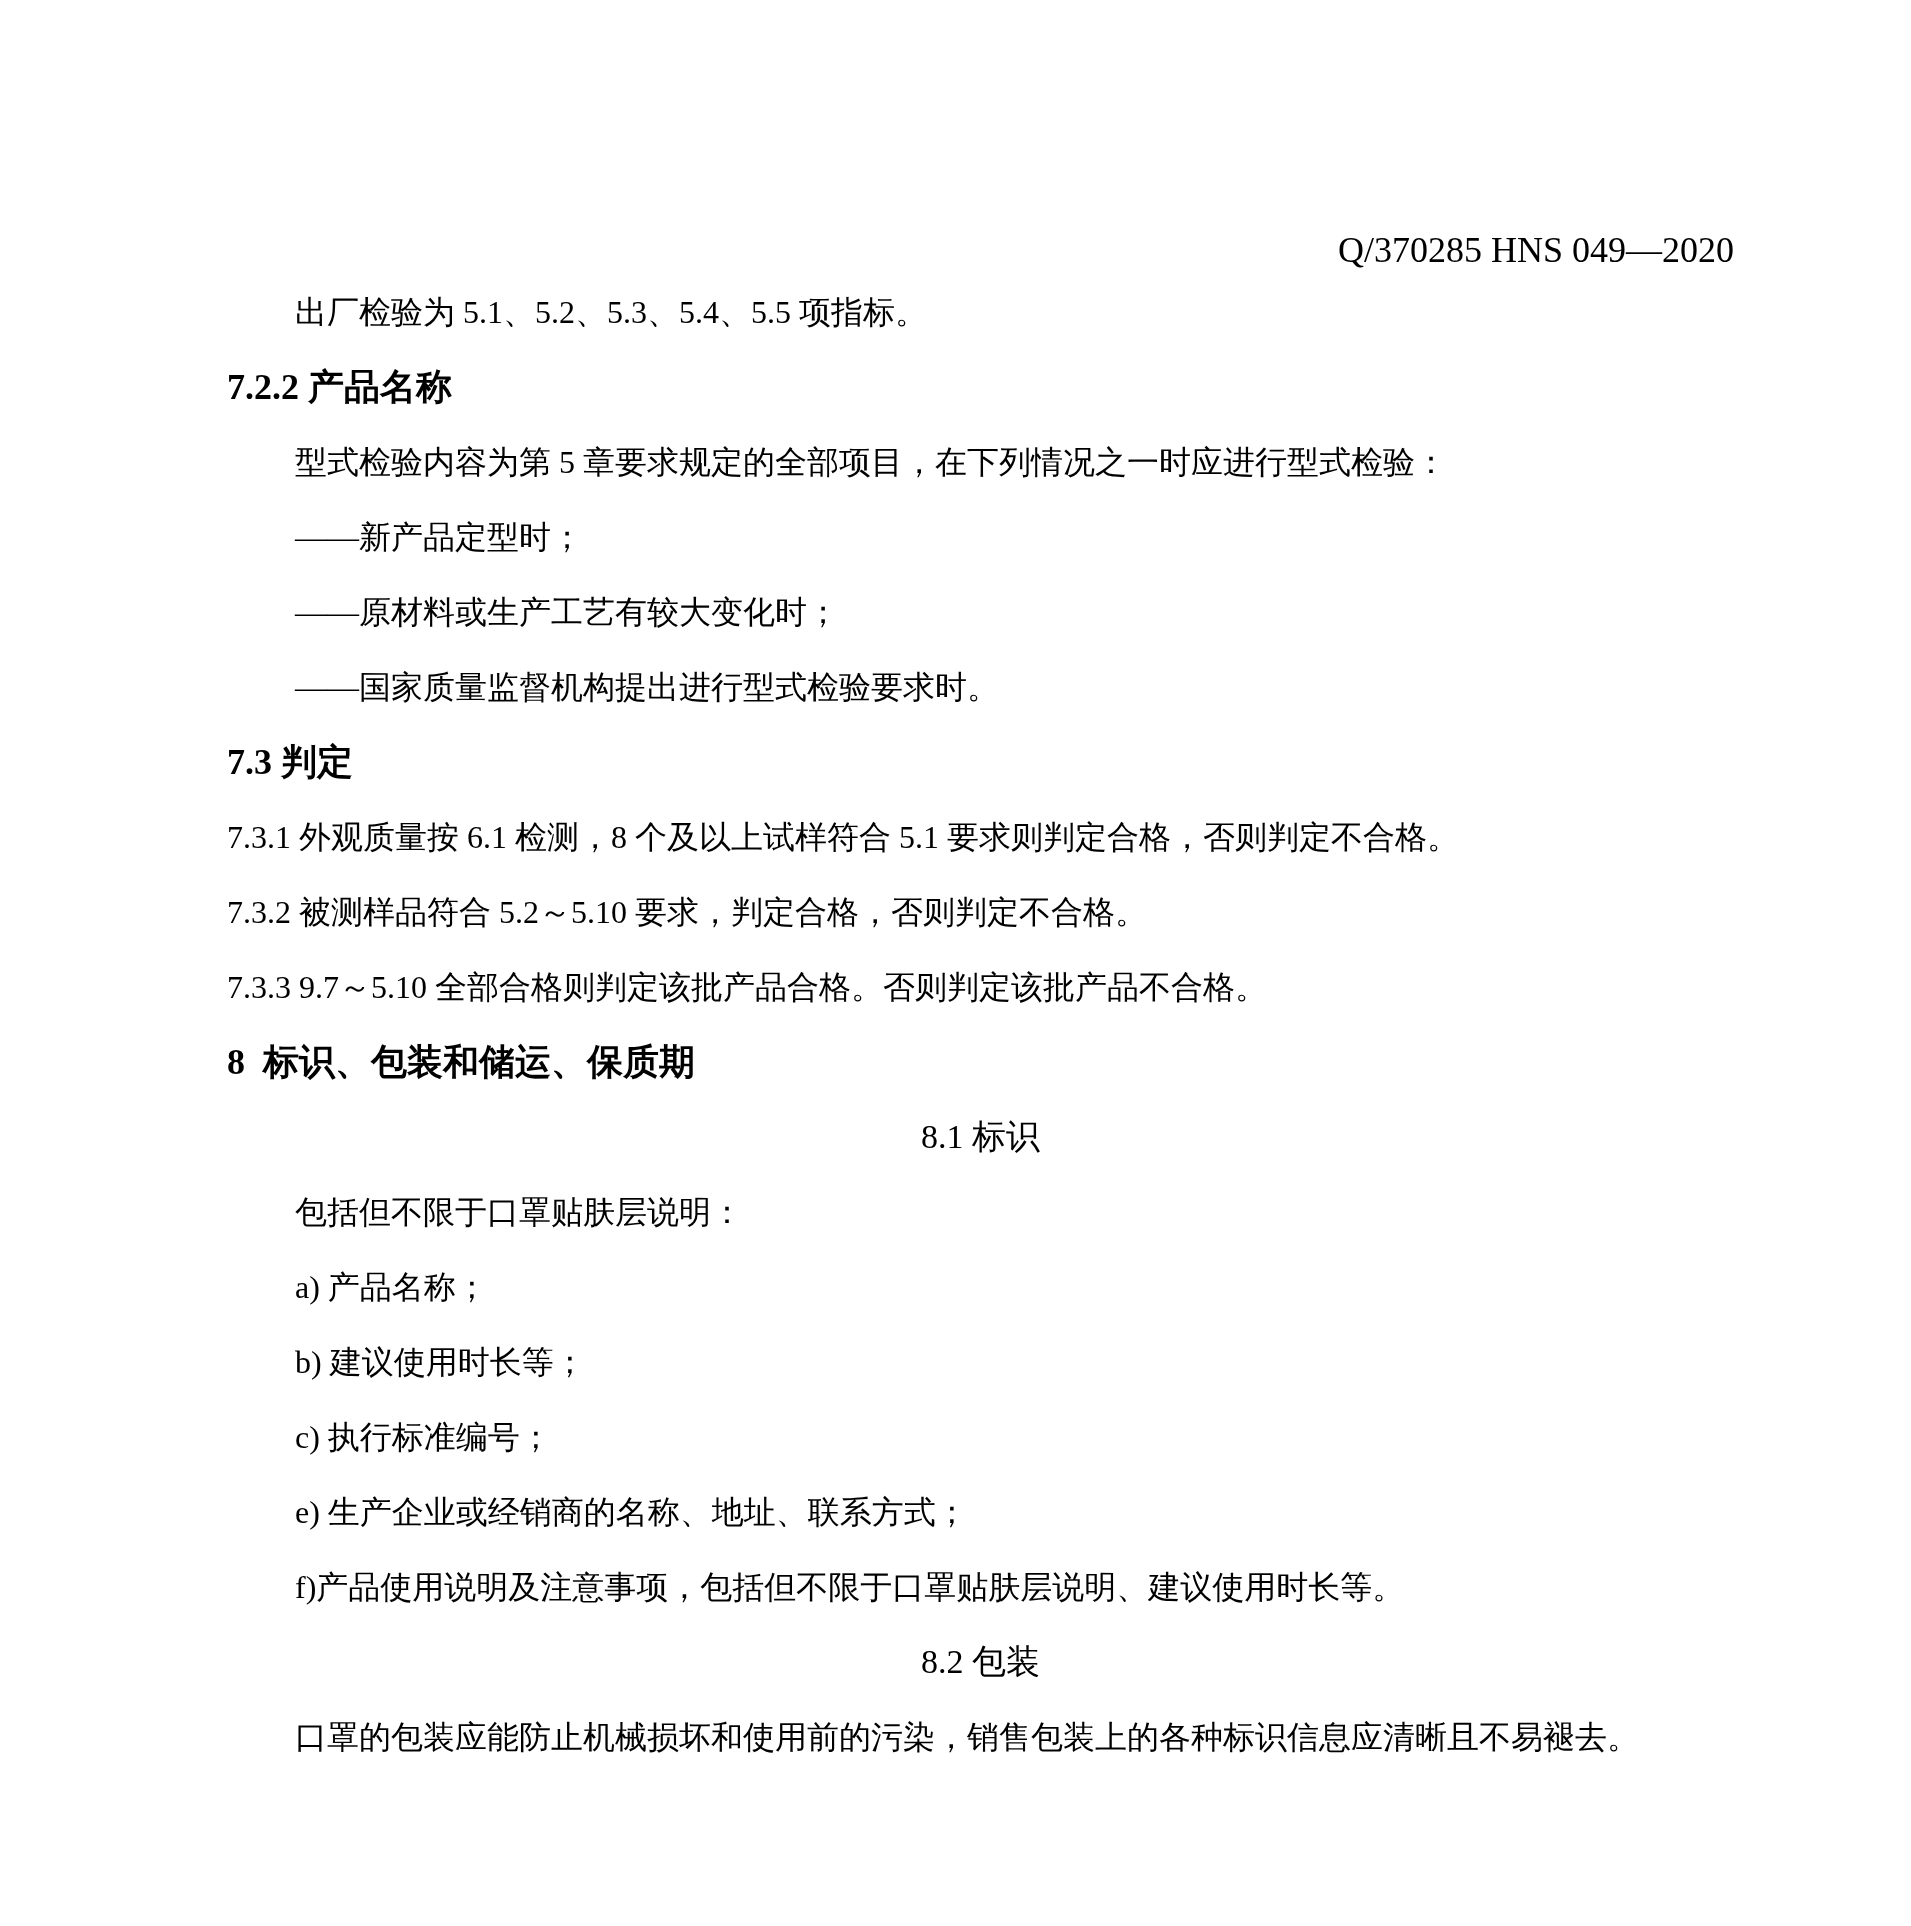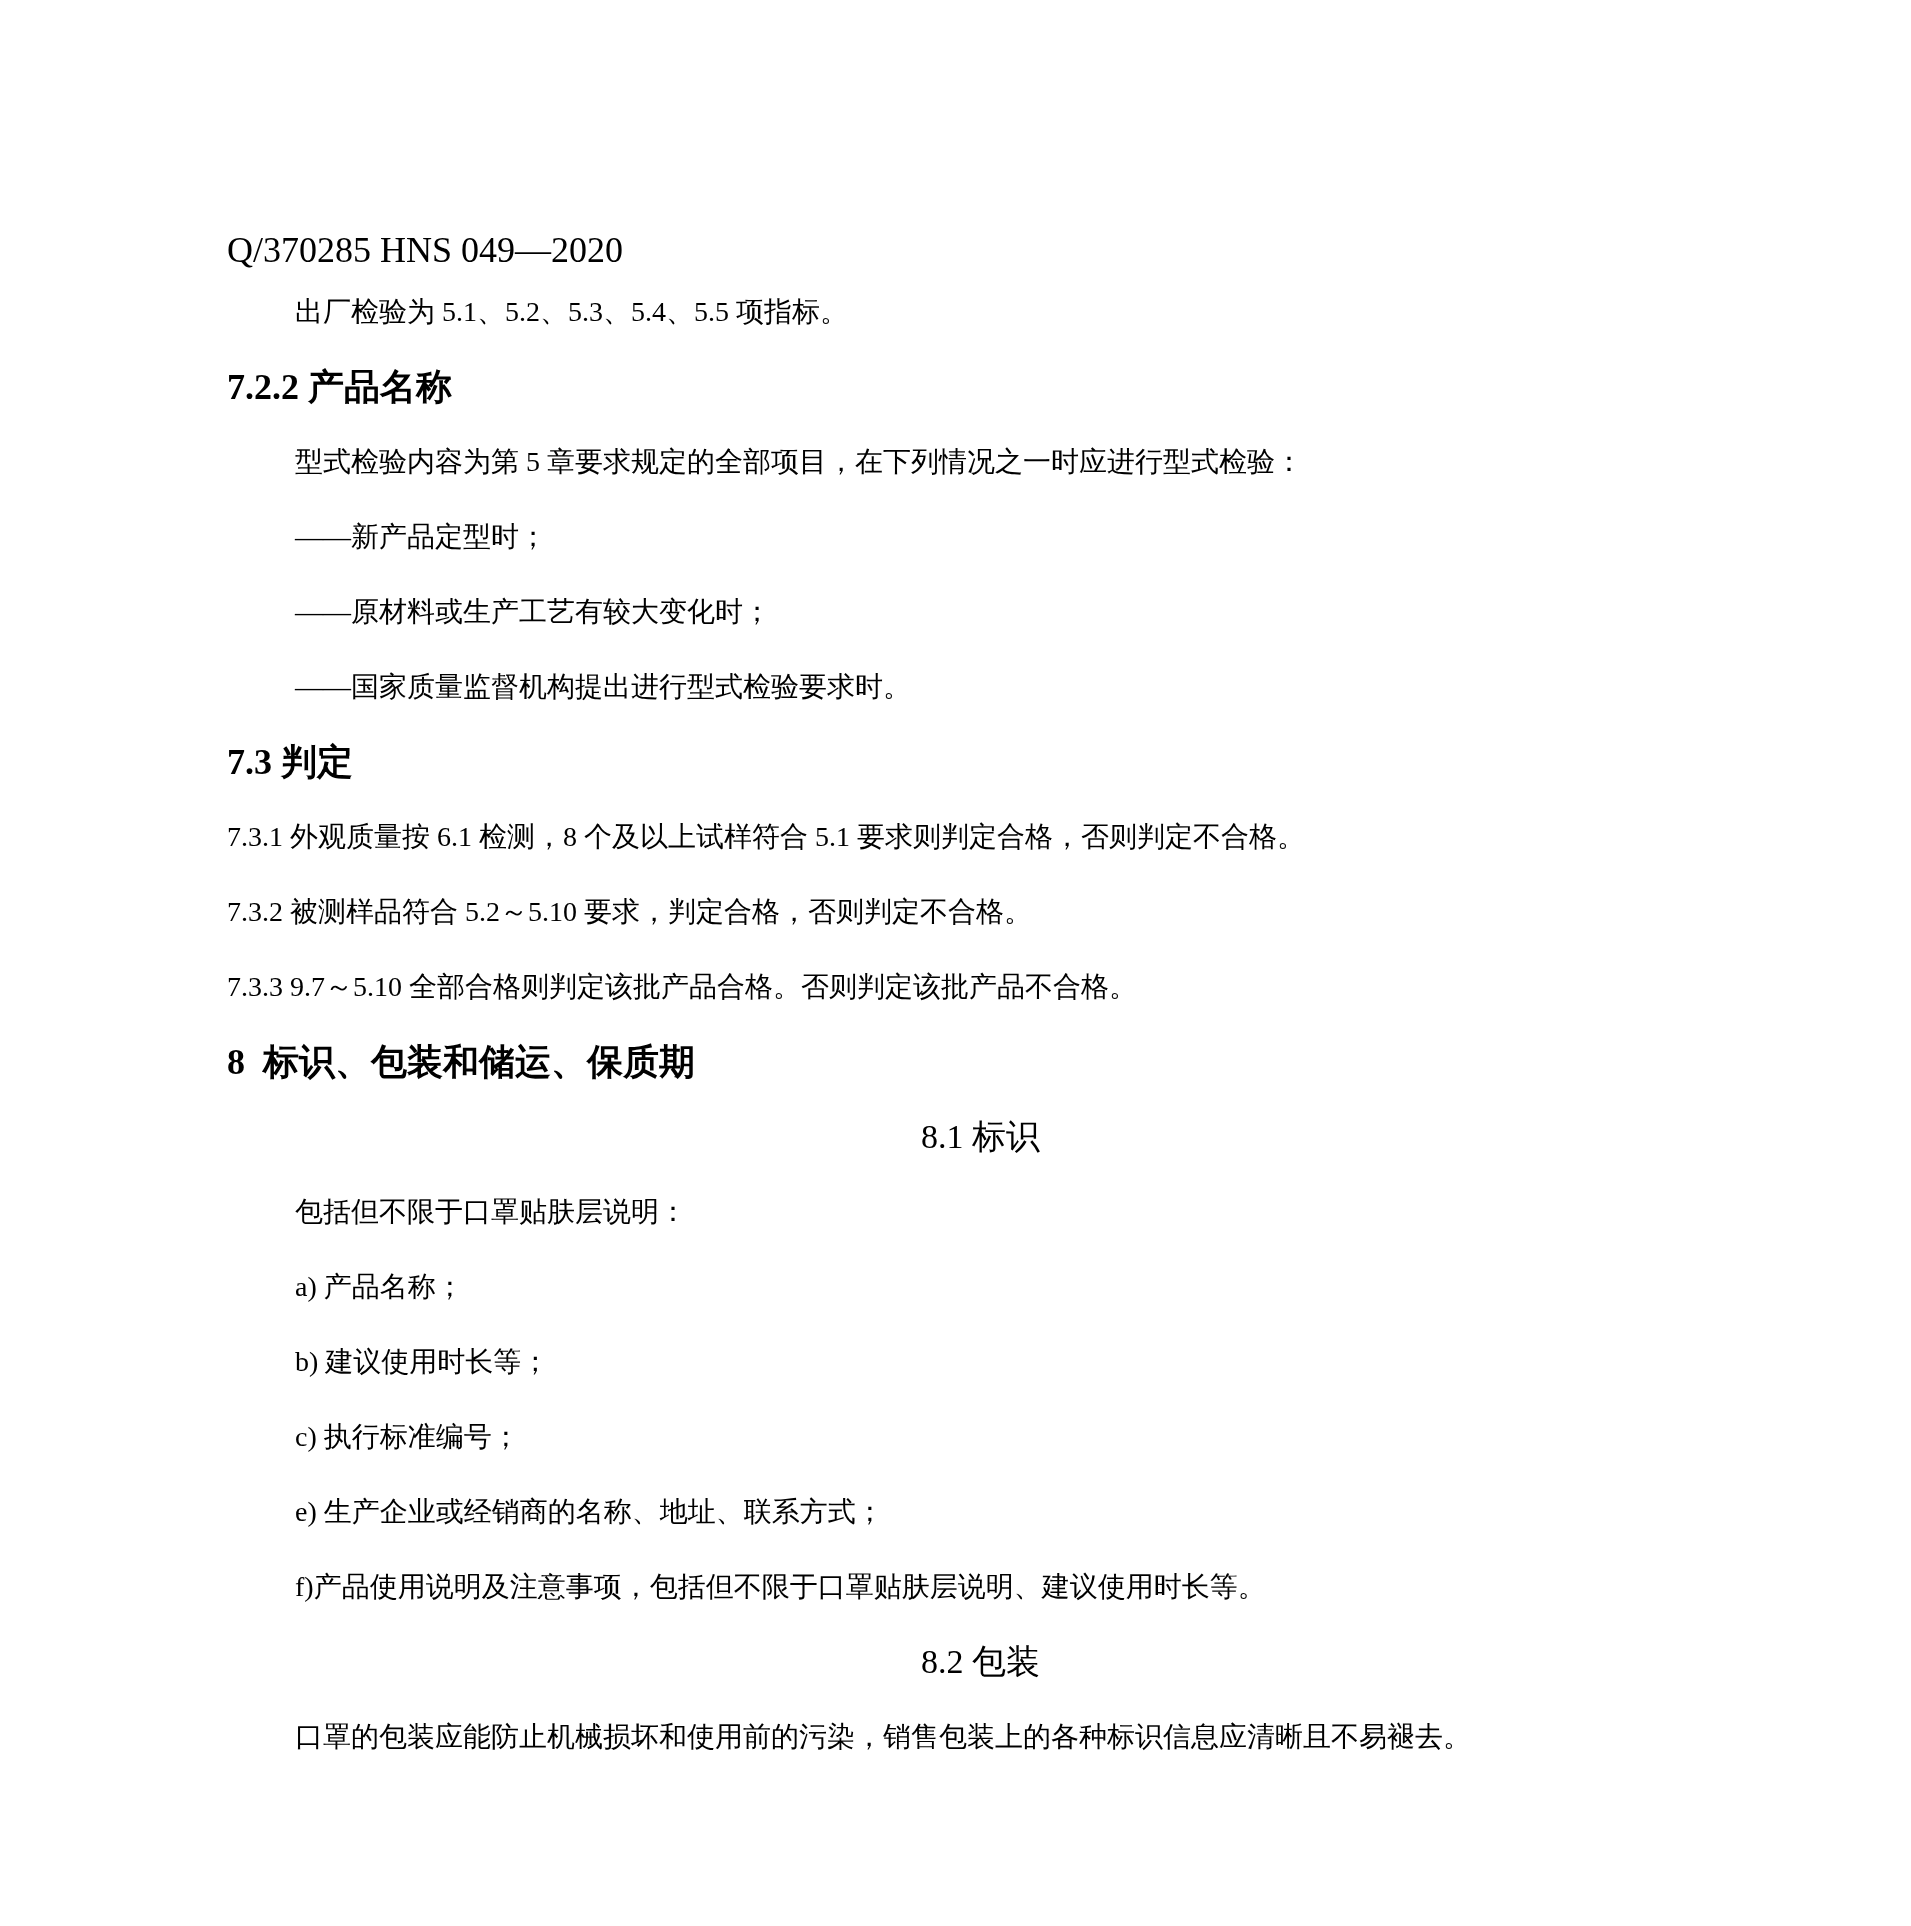--- a/index.html
+++ b/index.html
@@ -12,28 +12,29 @@
     height: 2703px;
     position: relative;
     color: #000000;
     font-family: "Liberation Serif", "DejaVu Serif", serif;
     overflow: hidden;
   }
   .page-inner {
     padding: 223px 177px 0 227px;
   }
   .doc-header {
+    text-align: right;
     font-size: 36px;
     line-height: 54px;
     margin: 0 0 7.7px 0;
     white-space: pre-wrap;
   }
   p {
     margin: 0 0 21px 0;
-    font-size: 28px;
+    font-size: 32px;
     line-height: 54px;
     white-space: pre-wrap;
   }
   p.indent {
     text-indent: 68px;
   }
   p.heading {
     font-weight: 700;
     font-size: 36px;
     text-indent: 0;

